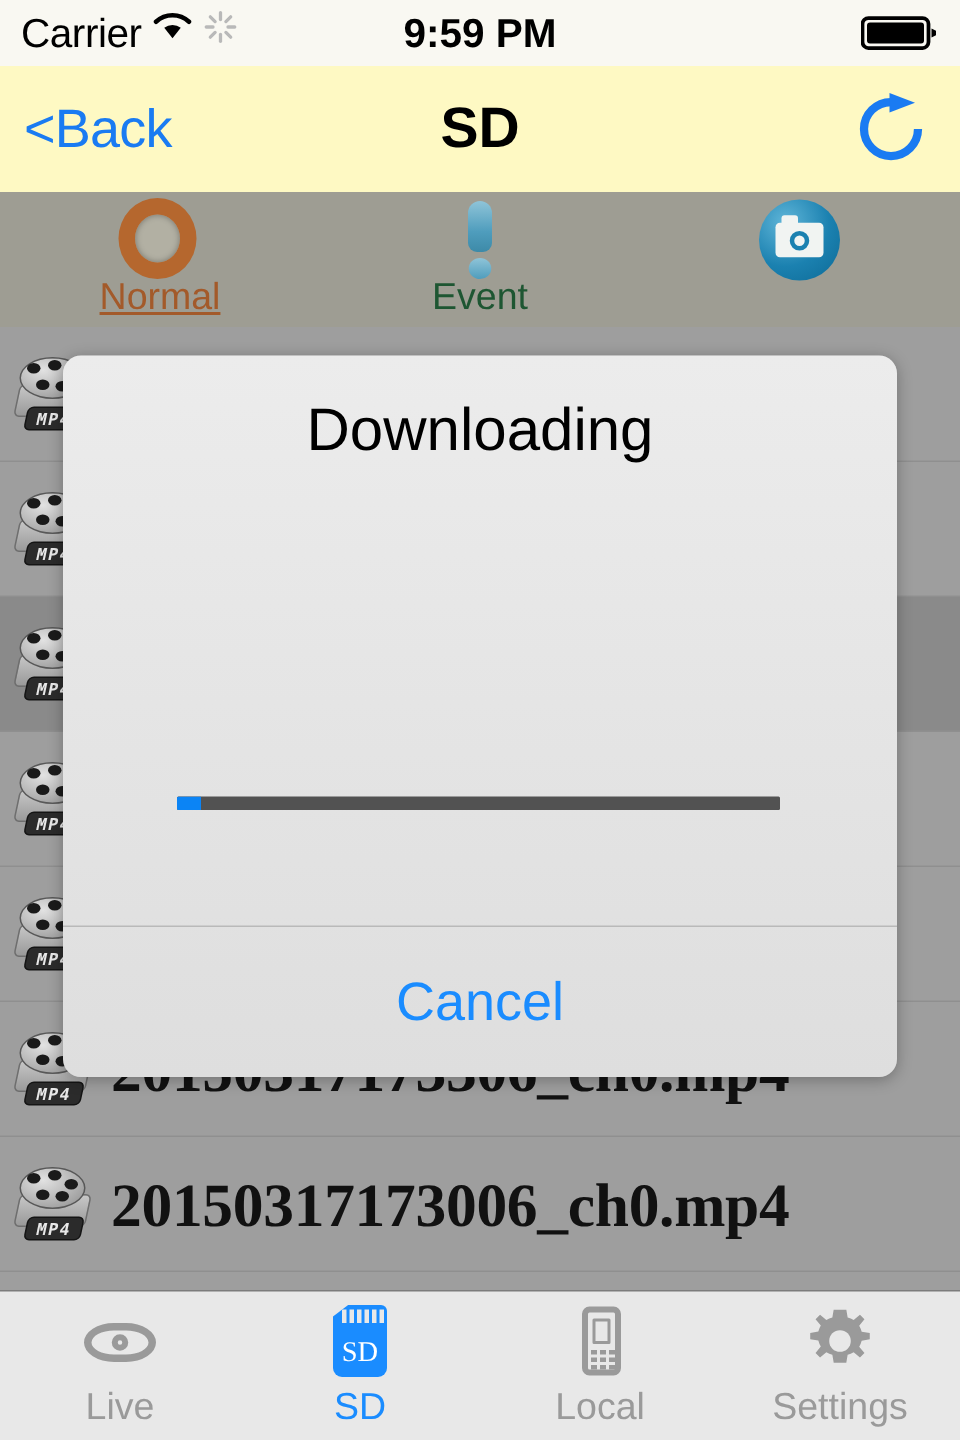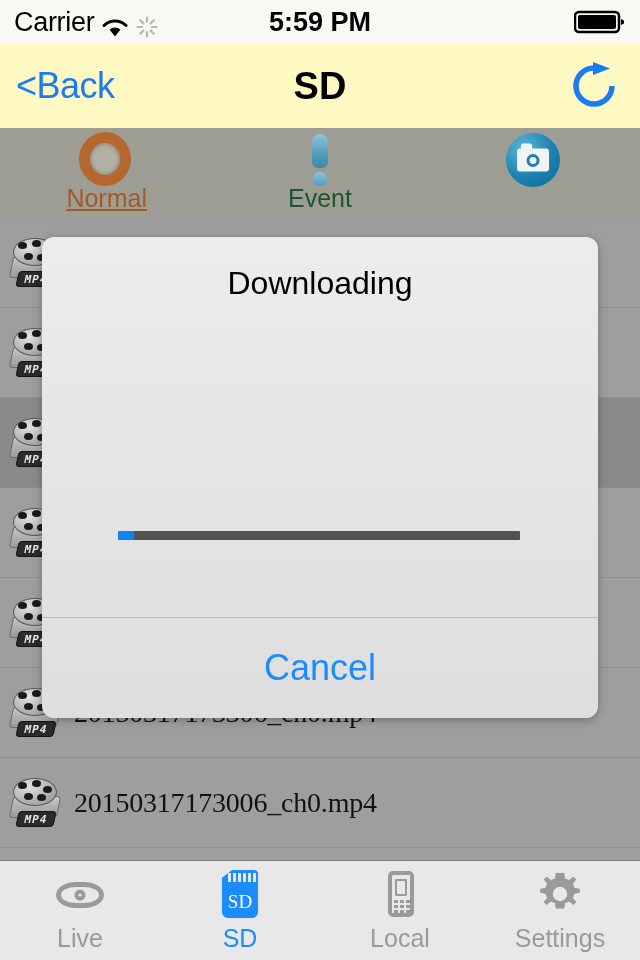--- a/index.html
+++ b/index.html
@@ -10,21 +10,21 @@
     background: #9e9e9e;
   }
   #screen { position: relative; width: 640px; height: 960px; overflow: hidden; }
 
   
   #status-bar {
     position: absolute; left: 0; top: 0; width: 640px; height: 44px;
     background: #f9f8f2;
     display: flex; align-items: center;
   }
-  #status-left { position: absolute; left: 14px; display: flex; align-items: flex-end; gap: 8px; }
+  #status-left { position: absolute; left: 14px; display: flex; align-items: flex-start; gap: 8px; }
   #carrier-label { font-size: 27px; color: #000; letter-spacing: -0.3px; }
   #status-time {
     position: absolute; left: 0; width: 640px; text-align: center;
     font-size: 27px; font-weight: bold; color: #000;
   }
   #status-right { position: absolute; right: 14px; display: flex; align-items: center; }
 
   .wifi-icon { width: 26px; height: 20px; position: relative; display: inline-block; }
   .spinner-icon { width: 22px; height: 22px; position: relative; display: inline-block; }
   .battery-icon { width: 52px; height: 24px; position: relative; }
@@ -106,21 +106,21 @@
     background: #9e9e9e;
   }
   .file-row {
     position: relative; height: 90px; width: 640px;
     display: flex; align-items: center;
     border-bottom: 1px solid #8f8f8f;
   }
   .file-row.selected { background: #8a8a8a; }
   .file-name {
     font-family: "Liberation Serif", serif;
-    font-size: 28px; color: #111; margin-left: 8px; letter-spacing: -0.2px;
+    font-size: 41px; color: #111; margin-left: 8px; letter-spacing: -0.2px; font-weight: bold;
   }
 
   
   .mp4-icon { width: 58px; height: 58px; position: relative; margin-left: 8px; flex: none; }
   .reel-base {
     position: absolute; left: 3px; top: 22px; width: 48px; height: 22px;
     background: linear-gradient(180deg,#c7c7c7,#9a9a9a);
     border-radius: 4px; transform: skewX(-12deg);
     border: 1px solid #6e6e6e;
   }
@@ -152,21 +152,21 @@
   #modal-dialog {
     position: absolute; left: 42px; top: 237px; width: 556px; height: 481px;
     background: linear-gradient(180deg,#ececec 0%,#e4e4e4 55%,#dedede 100%);
     border-radius: 12px;
     box-shadow: 0 2px 10px rgba(0,0,0,.28);
     display: flex; flex-direction: column;
   }
   #dialog-body { flex: 1; position: relative; }
   #dialog-title {
     position: absolute; left: 0; top: 28px; width: 100%; text-align: center;
-    font-size: 32px; color: #000;
+    font-size: 40px; color: #000;
   }
   #dialog-filename {
     position: absolute; left: 24px; top: 118px; width: 508px; text-align: center;
     font-size: 38px; color: #1500e0; line-height: 1.15; word-break: break-all;
   }
   #progress-track {
     position: absolute; left: 76px; top: 294px; width: 402px; height: 9px;
     background: #525252; border-radius: 1px; overflow: hidden;
   }
   #progress-fill { height: 100%; background: #0b84f5; }
@@ -251,21 +251,21 @@
             <line x1="1.5" y1="11" x2="6" y2="11"></line>
             <line x1="16" y1="11" x2="20.5" y2="11"></line>
             <line x1="4.2" y1="4.2" x2="7.4" y2="7.4"></line>
             <line x1="14.6" y1="14.6" x2="17.8" y2="17.8"></line>
             <line x1="17.8" y1="4.2" x2="14.6" y2="7.4"></line>
             <line x1="7.4" y1="14.6" x2="4.2" y2="17.8"></line>
           </g>
         </svg>
       </span>
     </div>
-    <div id="status-time">5:59 PM</div>
+    <div id="status-time">9:59 PM</div>
     <div id="status-right">
       <span class="battery-icon">
         <svg width="52" height="24" viewBox="0 0 52 24">
           <rect x="1" y="2" width="44" height="20" rx="4" ry="4" fill="none" stroke="#000" stroke-width="2.5"></rect>
           <rect x="4" y="5" width="38" height="14" rx="2" ry="2" fill="#000"></rect>
           <path d="M47 9 L47 15 L50 13.5 L50 10.5 Z" fill="#000"></path>
         </svg>
       </span>
     </div>
   </div>

